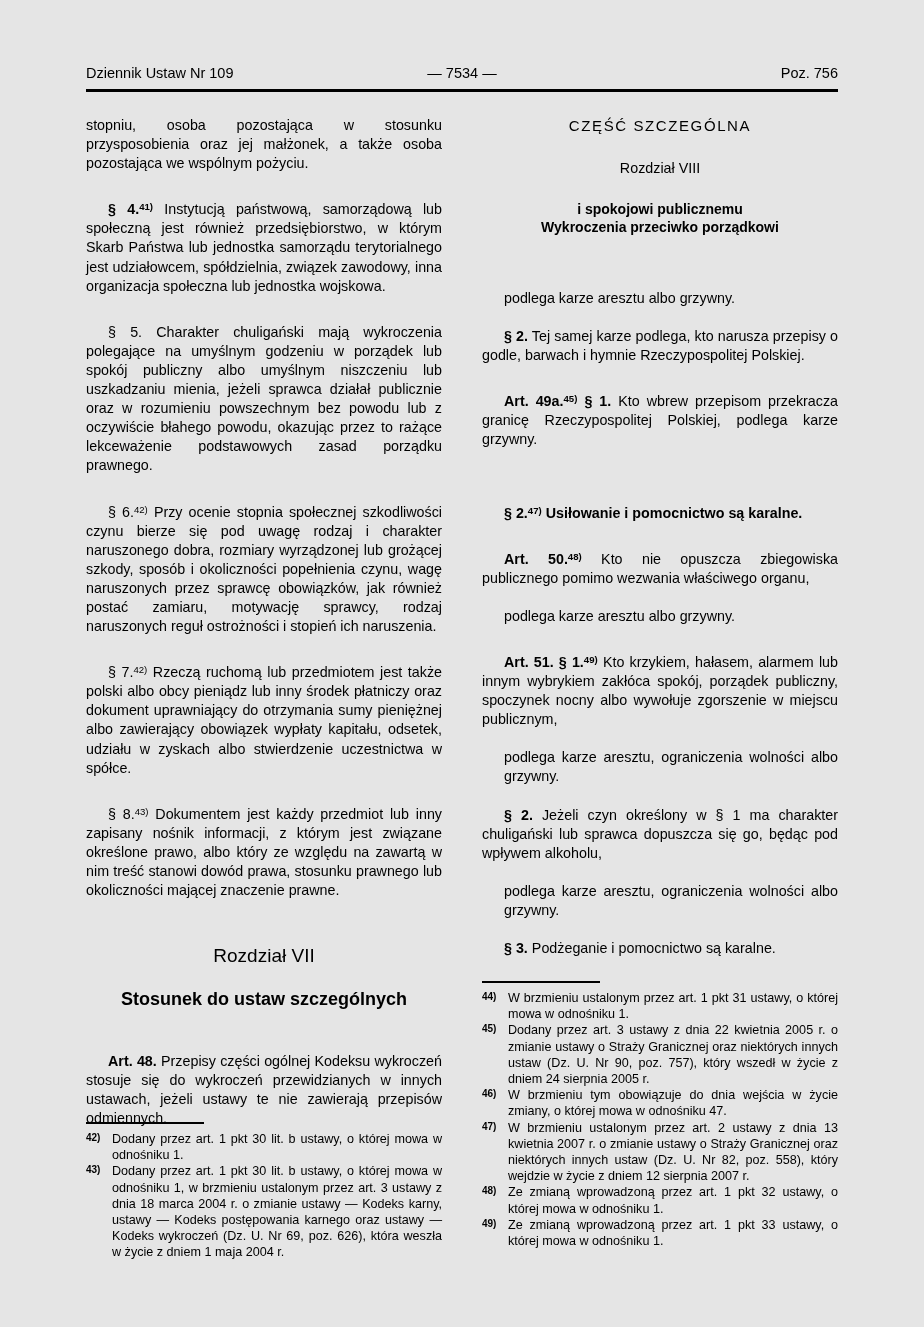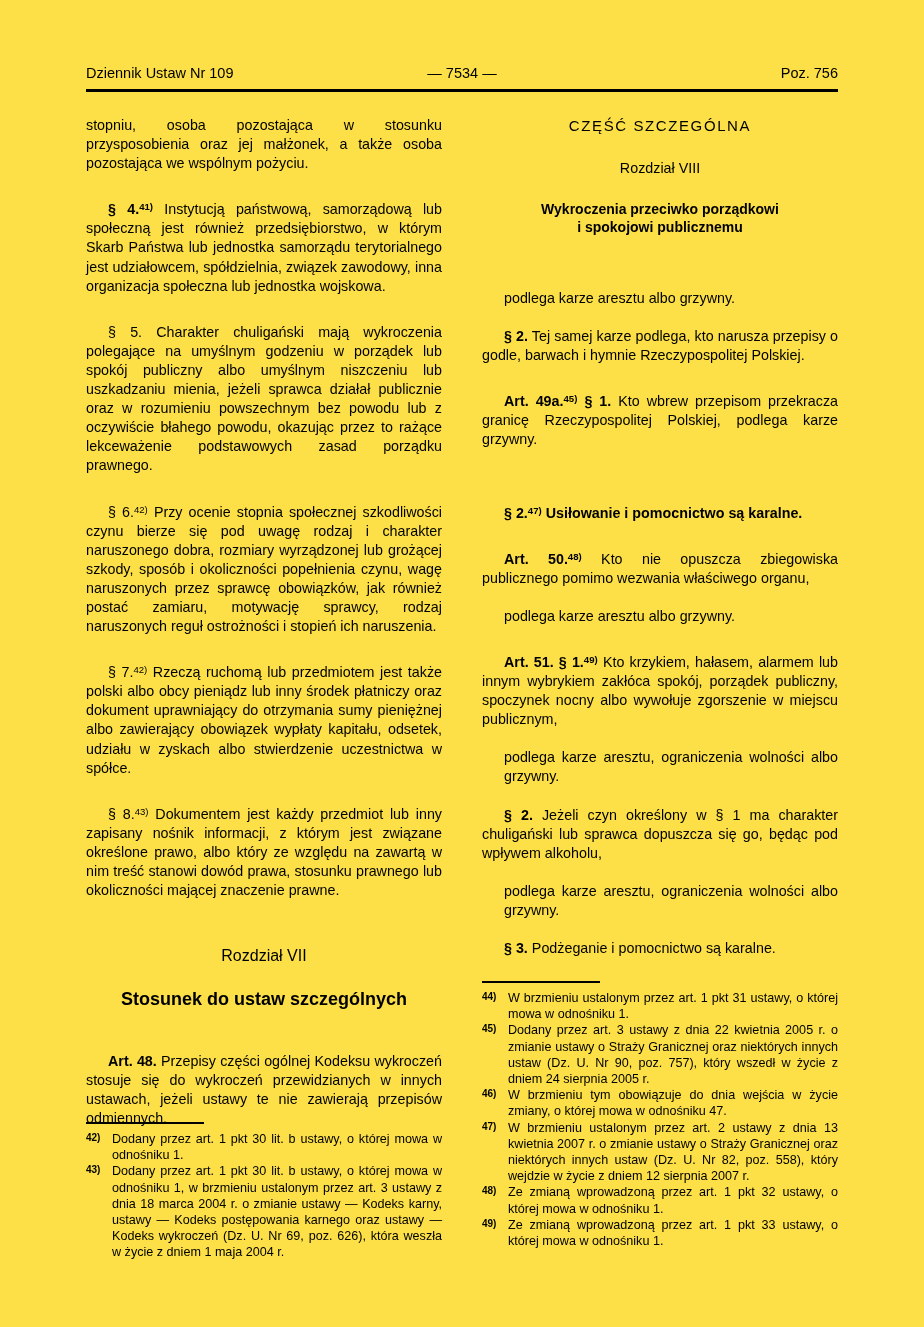--- a/index.html
+++ b/index.html
@@ -14,21 +14,21 @@
     font-family: "Liberation Sans", sans-serif;
     color: #000000;
     position: relative;
     overflow: hidden;
   }
   .page {
     position: absolute;
     left: 0; top: 0;
     width: 924px;
     height: 1327px;
-    background: #fde047;
+    background: #e5e5e5;
   }
 
   
   .runhead {
     position: absolute;
     left: 86px;
     top: 62px;
     width: 752px;
     height: 26px;
   }
@@ -120,21 +120,21 @@
     line-height: 20px;
   }
   .head-title {
     text-align: center;
     font-size: 14px;
     font-weight: bold;
     line-height: 18px;
   }
   .head-chapter-l {
     text-align: center;
-    font-size: 16px;
+    font-size: 19px;
     line-height: 20px;
   }
   .head-title-l {
     text-align: center;
     font-size: 18px;
     font-weight: bold;
     line-height: 18px;
   }
 
   
@@ -249,22 +249,22 @@
       <div class="col-right-inner">
 
         <div class="head-part">CZĘŚĆ SZCZEGÓLNA</div>
 
         <div style="height:22px"></div>
 
         <div class="head-chapter">Rozdział VIII</div>
 
         <div style="height:22px"></div>
 
+        <div class="head-title">i spokojowi publicznemu</div>
         <div class="head-title">Wykroczenia przeciwko porządkowi</div>
-        <div class="head-title">i spokojowi publicznemu</div>
 
         <div style="height:34px"></div>
 
 
         <div class="gap-md"></div>
 
         <div class="blockquote">podlega karze aresztu albo grzywny.</div>
 
         <div class="gap-md"></div>
 

